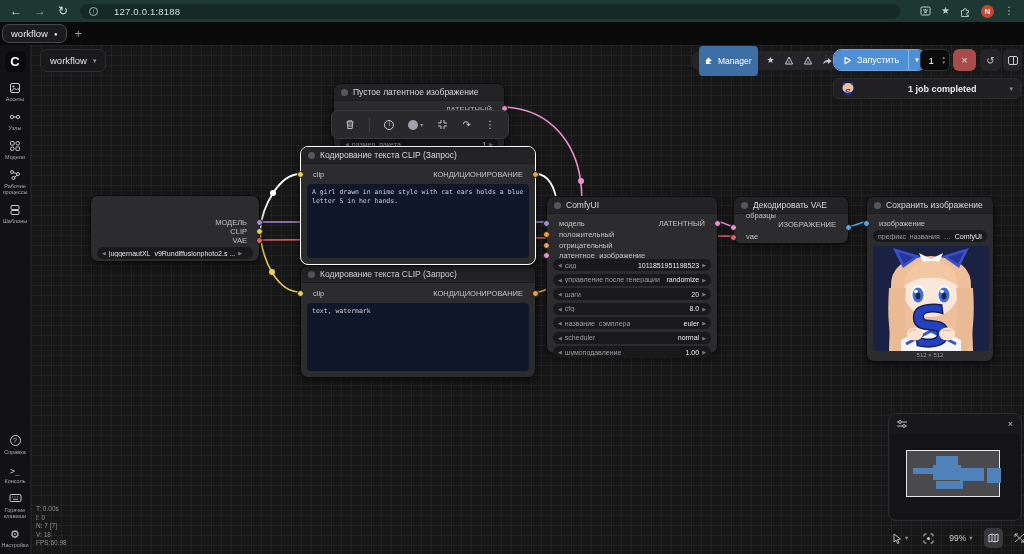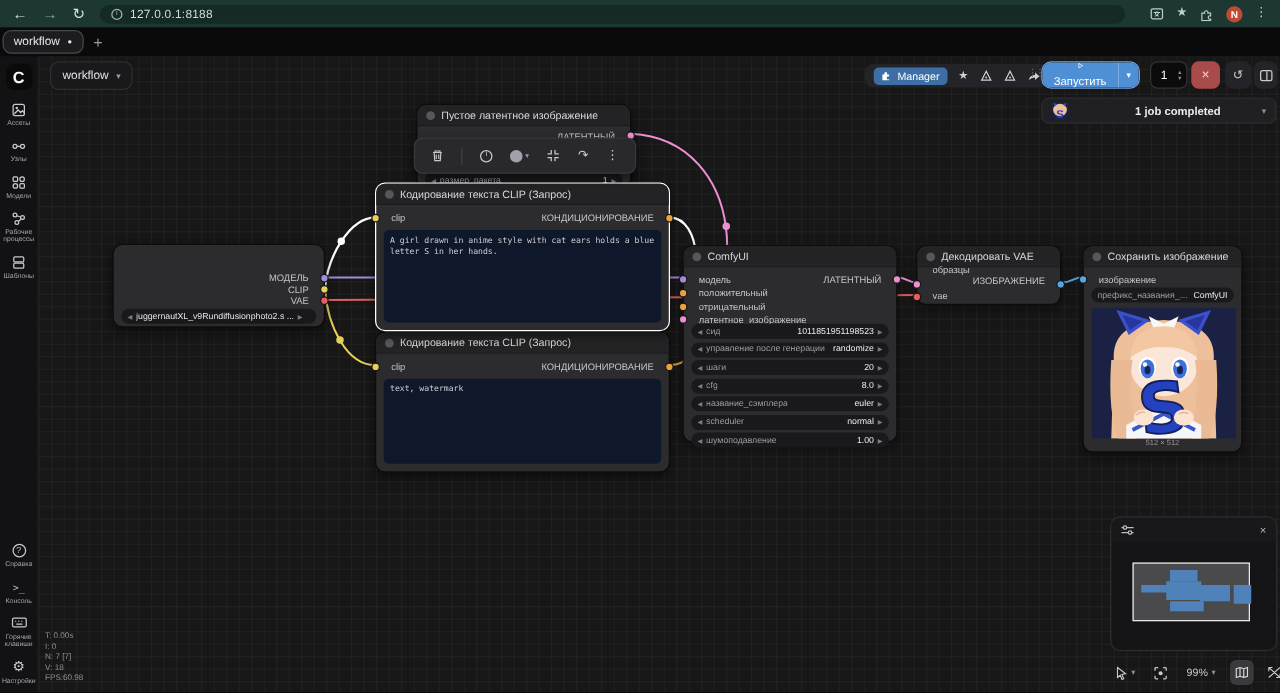--- a/index.html
+++ b/index.html
@@ -7,21 +7,21 @@
   .stage { position:relative; width:1024px; height:554px; overflow:hidden;
            background:#171718; font-family:"Liberation Sans",sans-serif; }
 
   
   .chrome { position:absolute; left:0; top:0; width:1024px; height:22px;
             background:var(--chrome-bg); display:flex; align-items:center;
             padding:0 10px; gap:12px; z-index:20; }
   .nav-btn { color:#8aa39c; font-size:12px; line-height:1; }
   .nav-btn.lit { color:#cfe0da; }
   .url-pill { height:15px; flex:0 0 820px; background:var(--chrome-pill);
-              border-radius:8px; display:flex; align-items:center; gap:6px;
+              border-radius:8px; display:flex; align-items:center; gap:16px;
               padding:0 9px; }
   .url-ico { width:9px; height:9px; border:1px solid #9db5ae; border-radius:50%;
              color:#9db5ae; font-size:6px; display:flex; align-items:center; justify-content:center; }
   .url-text { color:#d2ddd9; font-size:9.5px; letter-spacing:.2px; }
   .chrome-right { display:flex; align-items:center; gap:10px; margin-left:auto; }
   .c-ico { color:#bcCfc9; color:#bccfc9; font-size:10px; line-height:1; }
   .avatar { width:13px; height:13px; border-radius:50%; background:#c24a33;
             color:#fff; font-size:8px; font-weight:bold; display:flex;
             align-items:center; justify-content:center; }
 
@@ -101,32 +101,32 @@
   
   .wf-dd { position:absolute; left:40px; top:49px; height:23px; background:#19191b;
            border:1px solid #2e2e31; border-radius:7px; display:flex;
            align-items:center; gap:6px; padding:0 9px; z-index:8; }
   .wf-dd span { color:#e3e3e5; font-size:9.5px; }
   .wf-dd .chev { color:#9a9a9e; font-size:7px; }
 
   .mgr-group { position:absolute; left:692px; top:51px; height:19px;
                background:#242428; border-radius:7px; display:flex;
                align-items:center; gap:9px; padding:0 7px; z-index:8; }
-  .mgr-btn { height:14px; background:var(--manager-blue); border-radius:4px;
+  .mgr-btn { height:30px; background:var(--manager-blue); border-radius:4px;
              display:flex; align-items:center; gap:4px; padding:0 6px; }
   .mgr-btn span { color:#fff; font-size:8.5px; }
   .mgr-ico { color:#cfcfd2; font-size:9px; line-height:1; }
   .drag-dots { position:absolute; left:822px; top:54px; color:#6c6c70;
                font-size:8px; letter-spacing:-2px; z-index:8; }
 
   .run-group { position:absolute; left:833px; top:49px; height:22px;
                border:1.5px solid #6fa3dd; border-radius:8px; overflow:hidden;
                display:flex; z-index:8; }
   .run-main { background:var(--accent-blue); display:flex; align-items:center;
-              gap:5px; padding:0 9px;flex-direction:column; }
+              gap:5px; padding:0 9px; }
   .run-main span { color:#fff; font-size:9px; }
   .run-chev { background:var(--accent-blue); border-left:1px solid rgba(255,255,255,.35);
               display:flex; align-items:center; padding:0 6px; color:#fff; font-size:7px; }
   .count-box { position:absolute; left:920px; top:49px; width:30px; height:22px;
                background:#0b0b0c; border:1px solid #333; border-radius:6px;
                display:flex; align-items:center; z-index:8; }
   .count-box .num { color:#fff; font-size:9.5px; flex:1; text-align:center; }
   .count-spin { display:flex; flex-direction:column; padding-right:3px;
                 color:#8a8a8e; font-size:4.5px; line-height:5px; }
   .sq-btn { position:absolute; top:49px; height:22px; border-radius:6px;

